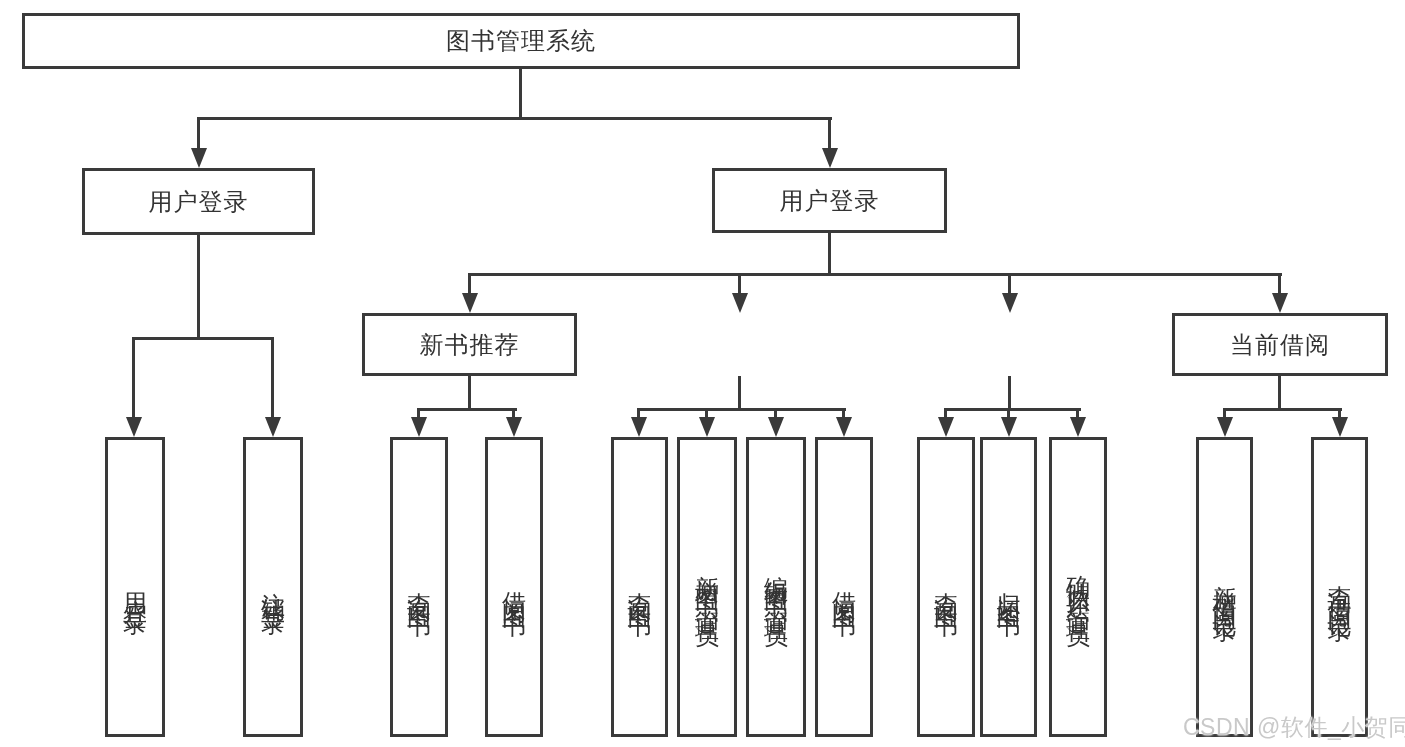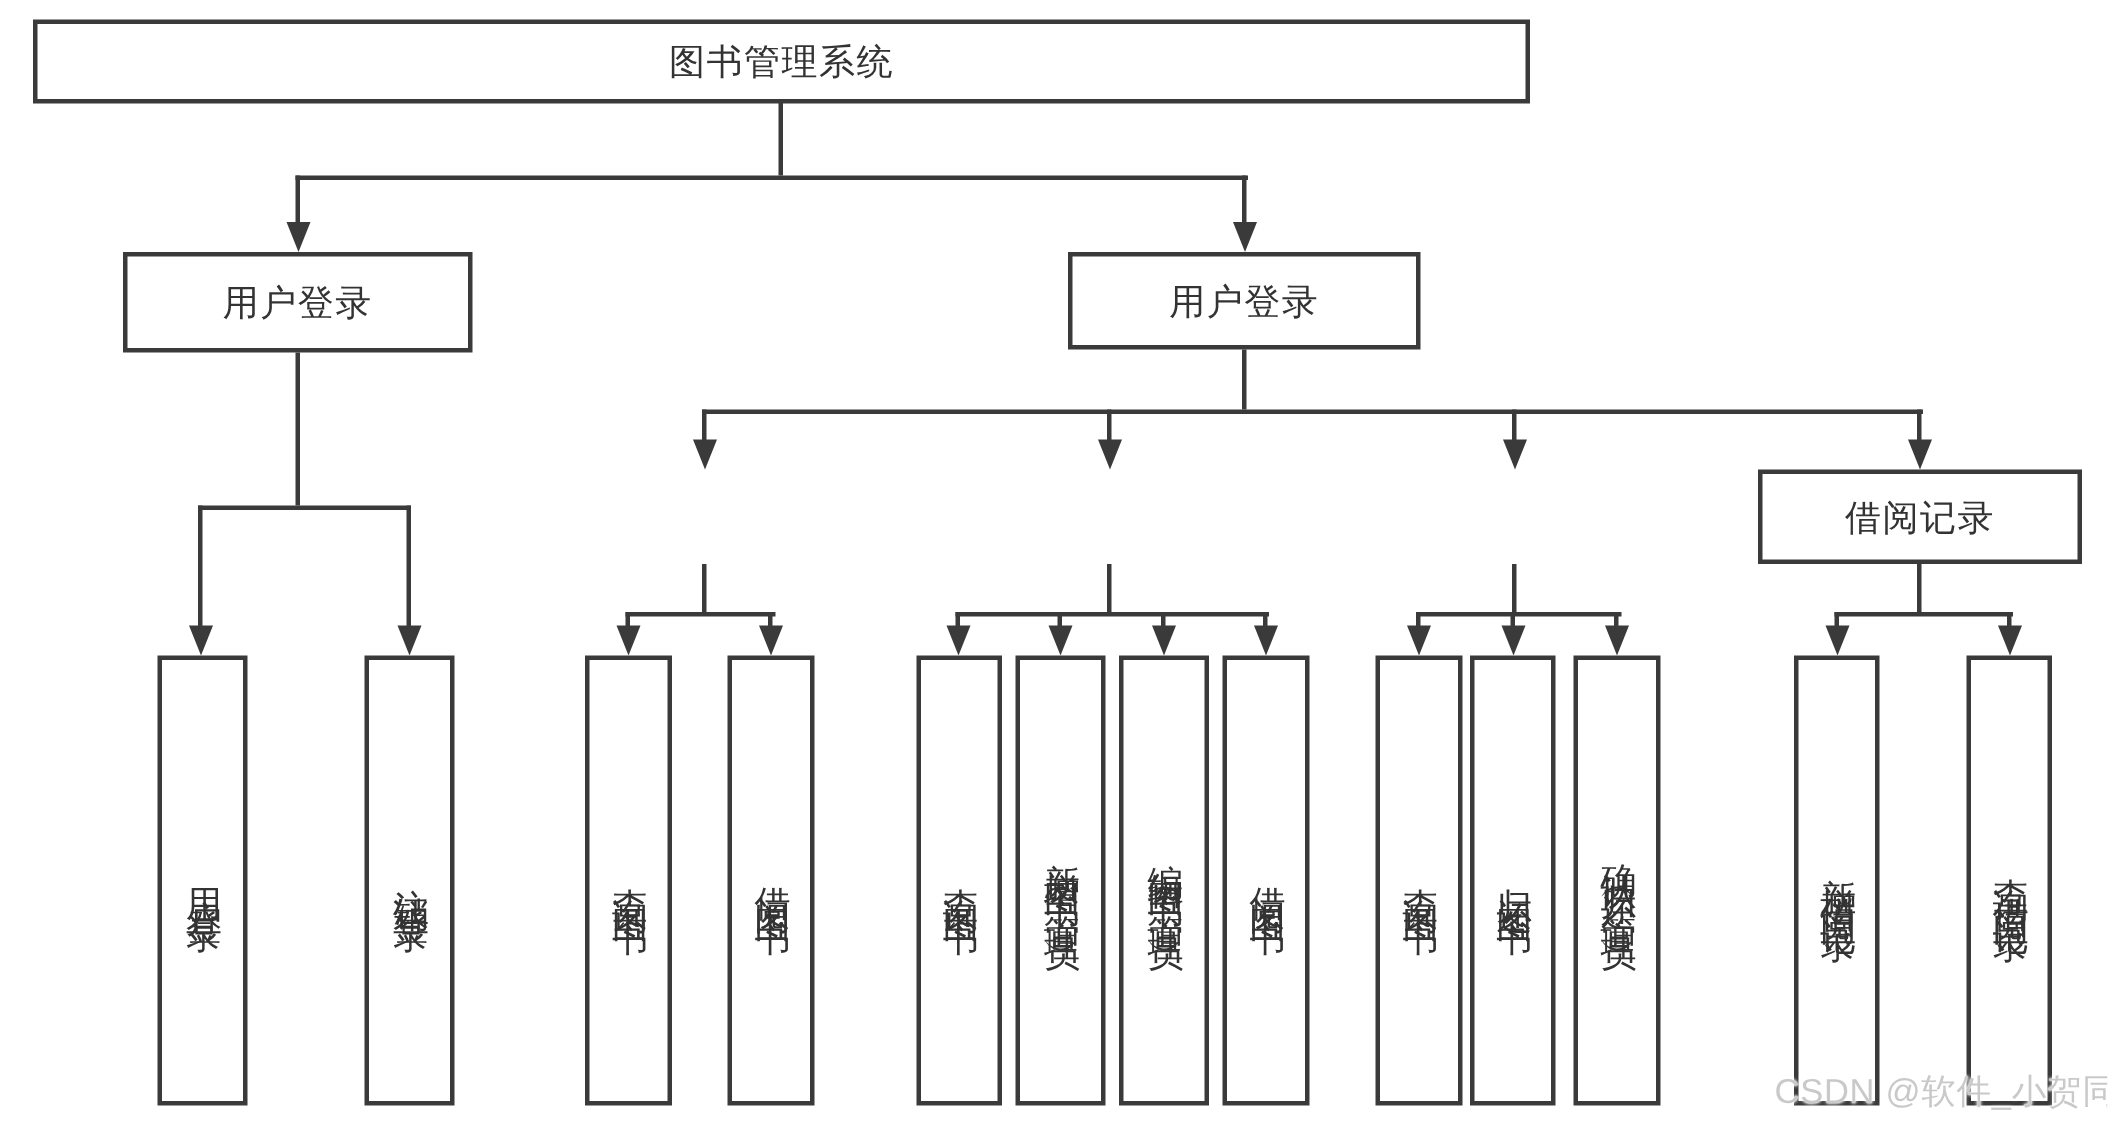--- a/index.html
+++ b/index.html
@@ -66,22 +66,25 @@
   <div class="ln" style="left:468px;top:273px;width:814px;height:3px"></div>
   <div class="ln" style="left:468px;top:273px;width:3px;height:24px"></div>
   <div class="ah" style="left:462px;top:293px"></div>
   <div class="ln" style="left:738px;top:273px;width:3px;height:24px"></div>
   <div class="ah" style="left:732px;top:293px"></div>
   <div class="ln" style="left:1008px;top:273px;width:3px;height:24px"></div>
   <div class="ah" style="left:1002px;top:293px"></div>
   <div class="ln" style="left:1278px;top:273px;width:3px;height:24px"></div>
   <div class="ah" style="left:1272px;top:293px"></div>
 
+  <div class="hbox" style="left:362px;top:313px;width:215px;height:63px">
+    <span>新书推荐</span>
+  </div>
   <div class="hbox" style="left:1172px;top:313px;width:216px;height:63px">
-    <span>借阅记录</span>
+    <span>当前借阅</span>
   </div>
 
   <div class="ln" style="left:468px;top:376px;width:3px;height:32px"></div>
   <div class="ln" style="left:417px;top:408px;width:100px;height:3px"></div>
   <div class="ln" style="left:417px;top:408px;width:3px;height:12px"></div>
   <div class="ah" style="left:411px;top:417px"></div>
   <div class="ln" style="left:512px;top:408px;width:3px;height:12px"></div>
   <div class="ah" style="left:506px;top:417px"></div>
 
   <div class="ln" style="left:738px;top:376px;width:3px;height:32px"></div>

